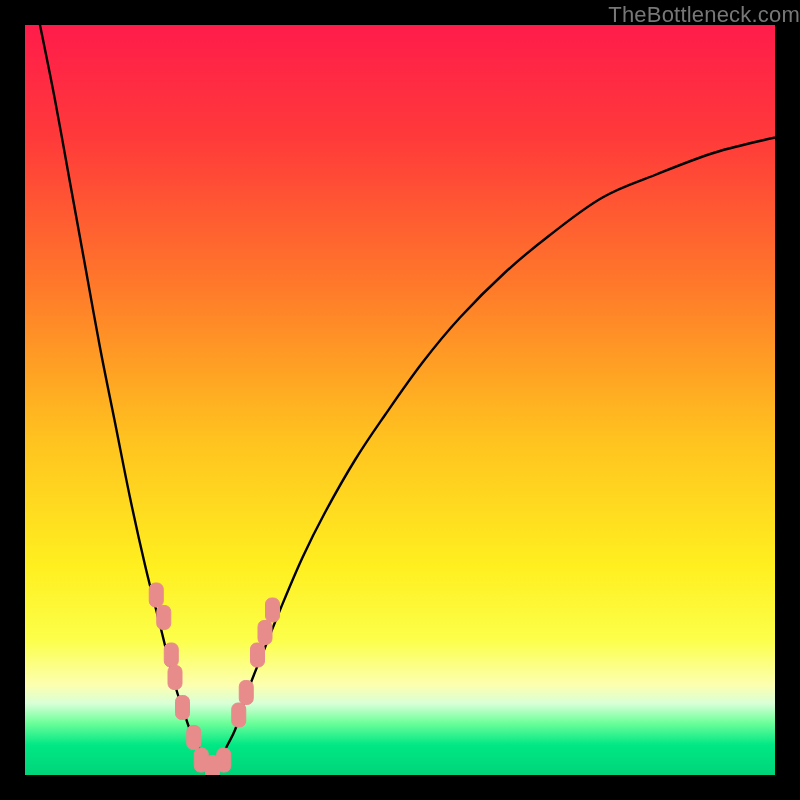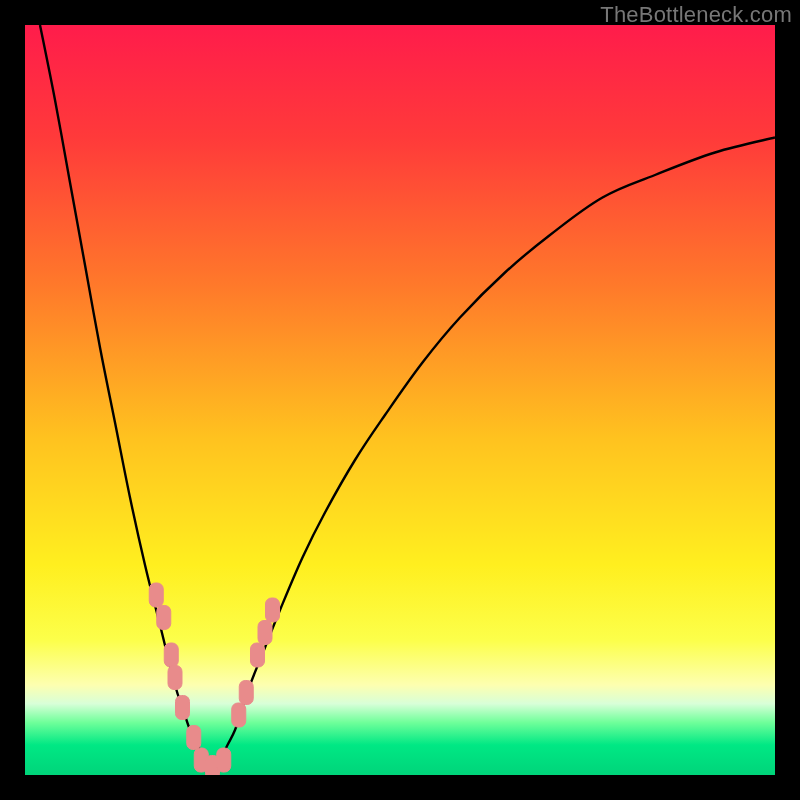--- a/index.html
+++ b/index.html
@@ -22,21 +22,21 @@
   .plot {
     position: absolute;
     left: 25px;
     top: 25px;
     width: 750px;
     height: 750px;
   }
   .watermark {
     position: absolute;
     top: 2px;
-    right: 8px;
+    right: 0;
     color: #777;
     font-size: 22px;
     font-weight: 500;
     letter-spacing: 0.2px;
     user-select: none;
   }
   svg { display: block; }
 </style>
 </head>
 <body>

